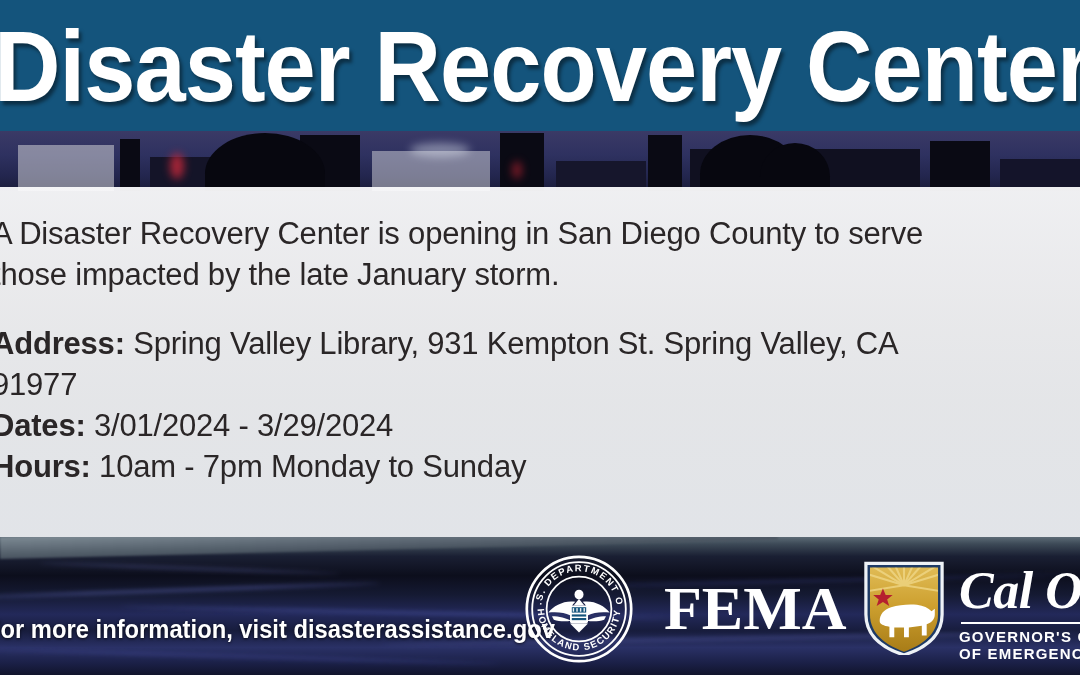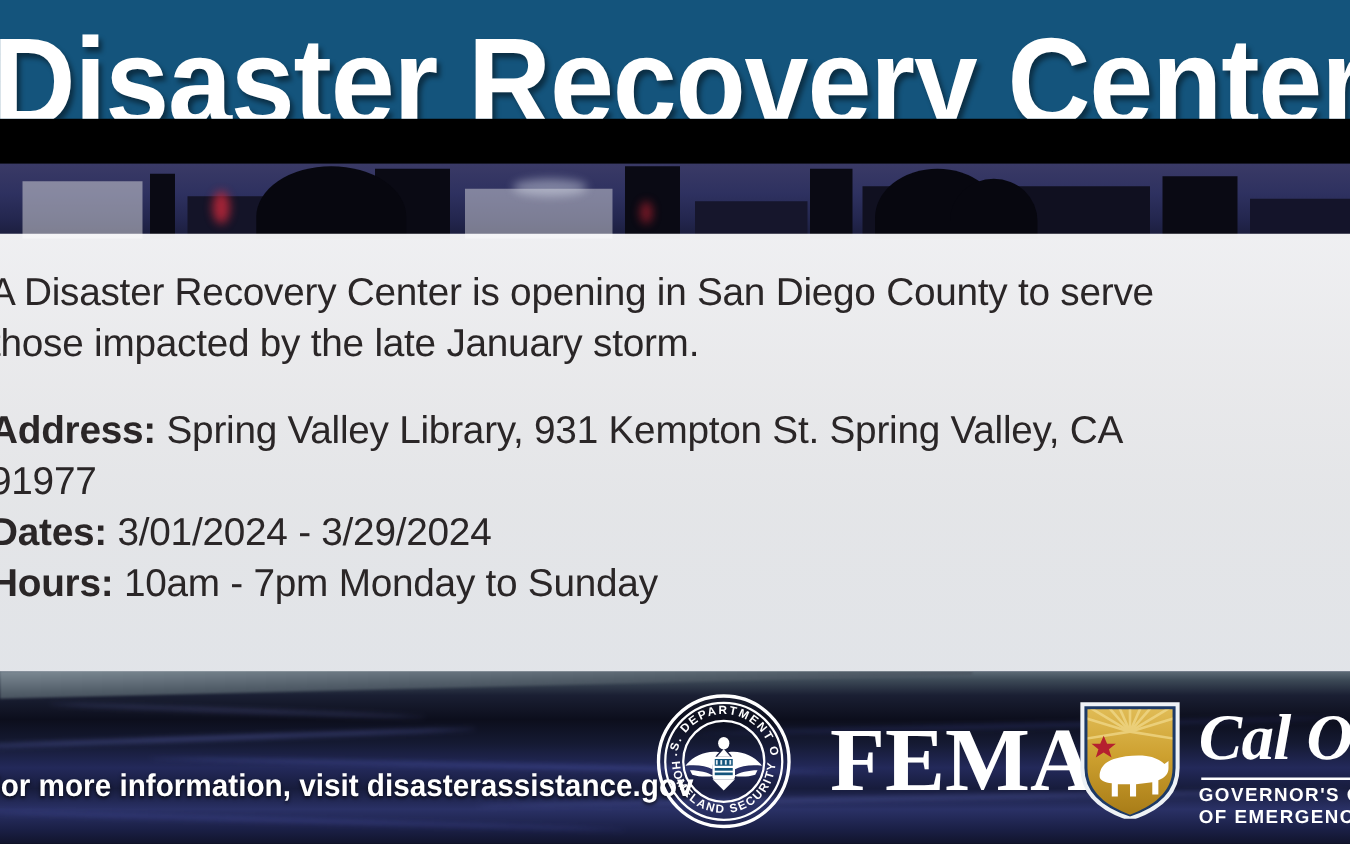--- a/index.html
+++ b/index.html
@@ -88,21 +88,21 @@
   .ripple.f { left:40px;   top:30px;  width:300px; background:rgba(130,140,230,.25); transform:rotate(2deg); }
   .shoreline {
     position:absolute; left:0; top:0; width:72%; height:22px;
     background:linear-gradient(180deg,#7d8a94,#48535f);
     transform:skewY(-1.4deg); transform-origin:left top;
     filter:blur(1px);
   }
 
   
   .header {
-    position:absolute; left:0; top:0; width:100%; height:95px;
+    position:absolute; left:0; top:0; width:100%; height:131px;
     background:#14547c;
     overflow:hidden;
   }
   .header-title {
     position:absolute;
     left:-6px; top:14px;
     white-space:nowrap;
     font-family:"Liberation Sans Narrow","Liberation Sans", sans-serif;
     font-weight:bold;
     font-size:100px;
@@ -170,21 +170,21 @@
 
   
   .dhs { position:absolute; left:0; top:4px; width:108px; height:108px; }
   .dhs svg { width:108px; height:108px; display:block; }
 
   
   .fema {
     position:absolute; left:139px; top:26px;
     font-family:"Liberation Serif", serif;
     font-weight:bold;
-    font-size:72px;
+    font-size:62px;
     line-height:62px;
     color:#ffffff;
     letter-spacing:0px;
     text-align:right;
   }
 
   
   .caloes { position:absolute; left:338px; top:4px; height:104px; }
   .shield { position:absolute; left:0; top:6px; width:82px; height:94px; }
   .shield svg { width:82px; height:94px; display:block; }

